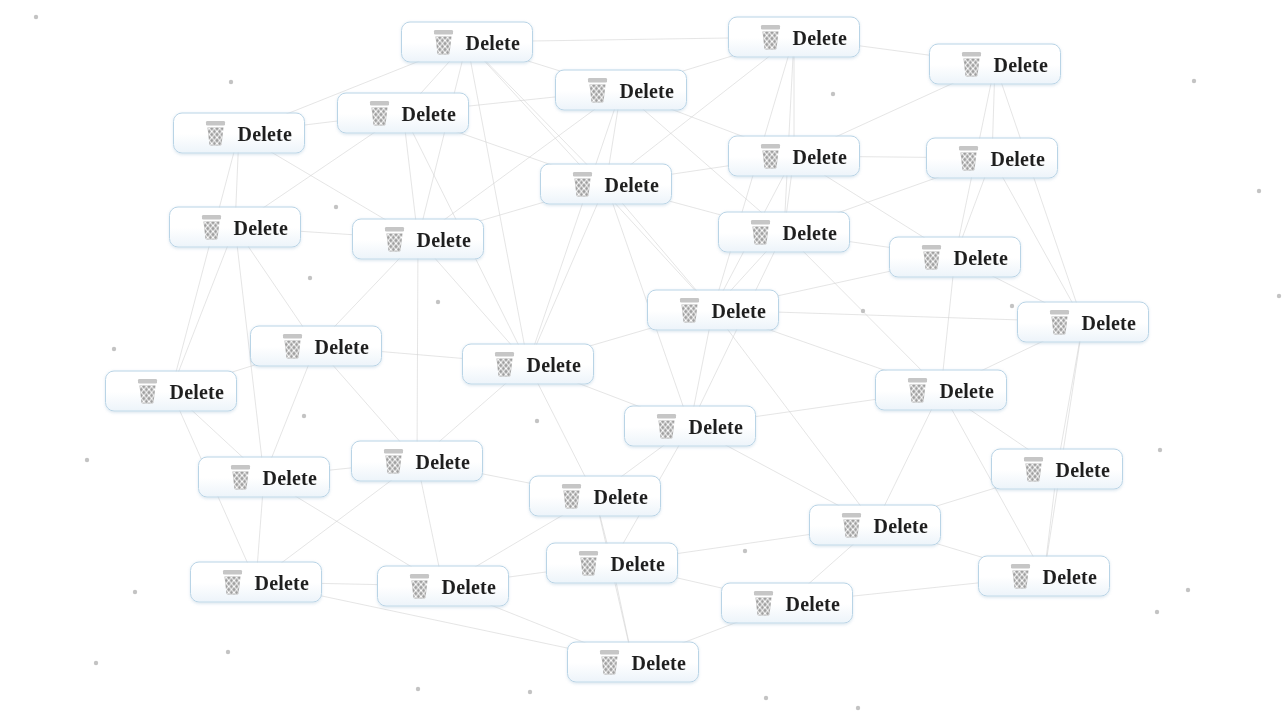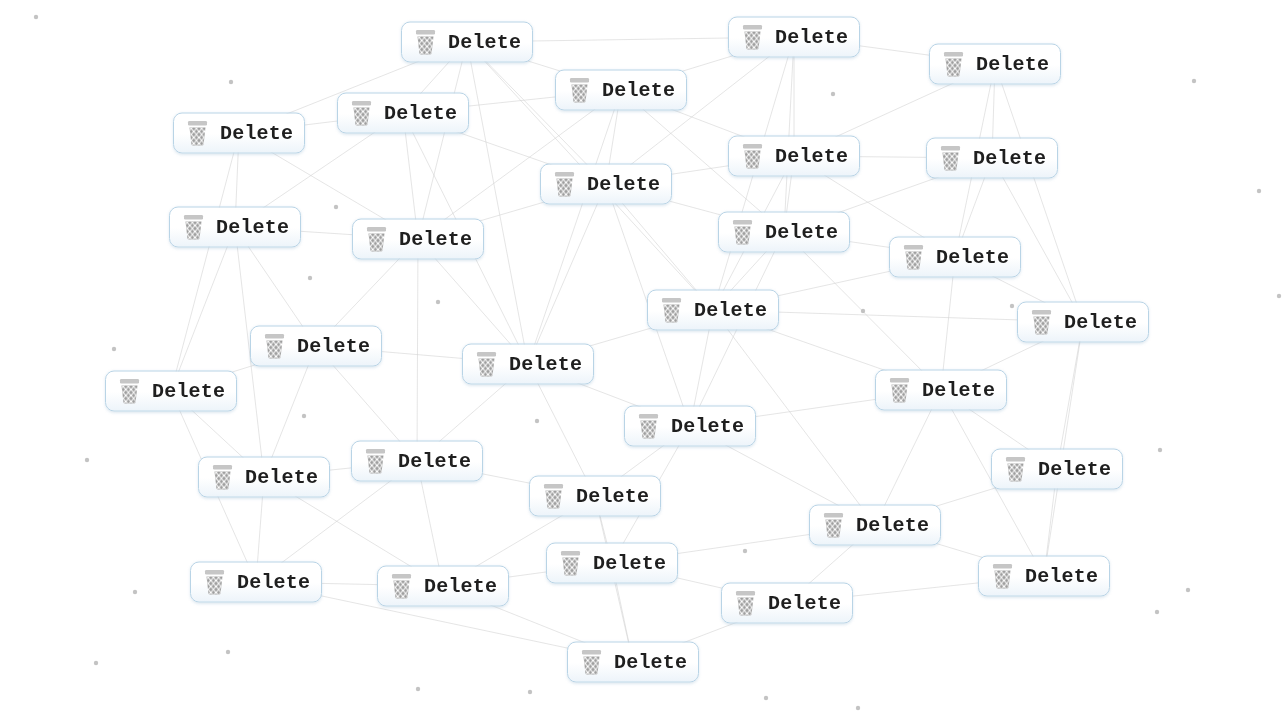--- a/index.html
+++ b/index.html
@@ -35,29 +35,29 @@
   }
   .delete-btn{
     position:absolute;
     z-index:1;
     transform:translate(-50%,-50%);
     box-sizing:border-box;
     width:132px;
     height:41px;
     display:flex;
     align-items:center;
-    justify-content:space-between;
+    justify-content:flex-end;
     gap:11px;
     padding:0 12px;
     background:linear-gradient(180deg,var(--btn-bg-top) 0%,var(--btn-bg-top) 52%,var(--btn-bg-bottom) 100%);
     border:1px solid var(--btn-border);
     border-radius:9px;
     box-shadow:0 1px 3px rgba(140,175,205,0.28);
     cursor:pointer;
-    font-family:Liberation Mono, monospace;
+    font-family:Liberation Serif, serif;
   }
   .delete-btn .lbl{
     font-size:20px;
     font-weight:700;
     color:var(--btn-text);
     line-height:1;
     letter-spacing:0.2px;
     white-space:nowrap;
   }
   .trash{

